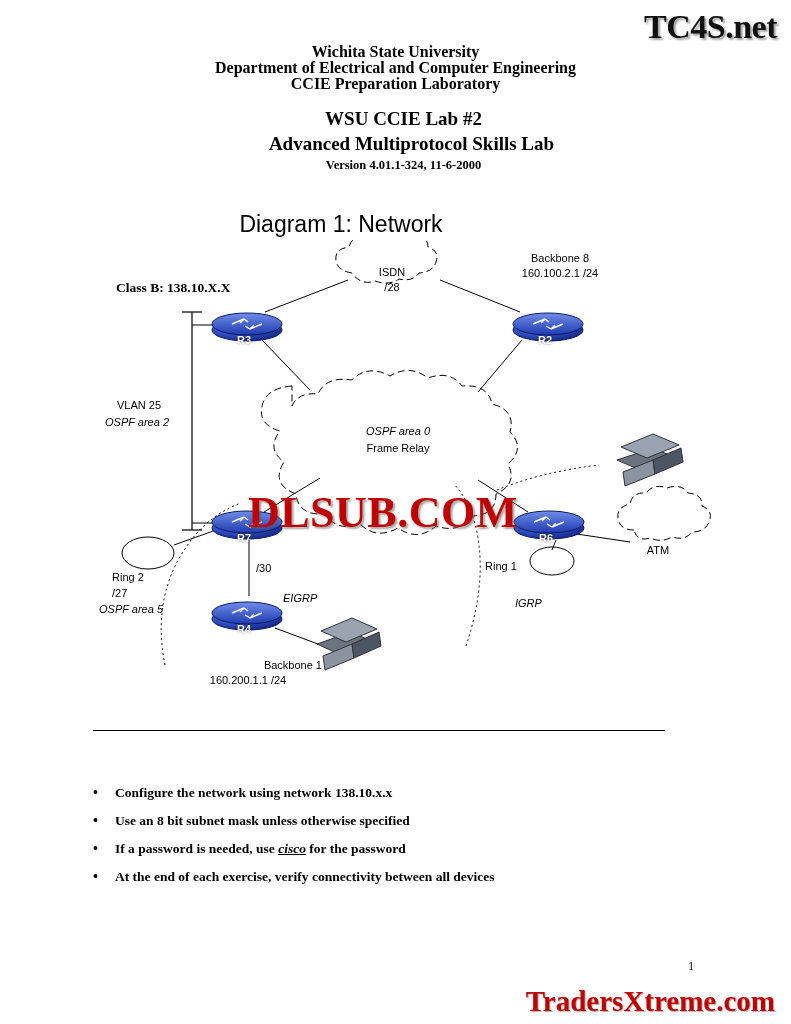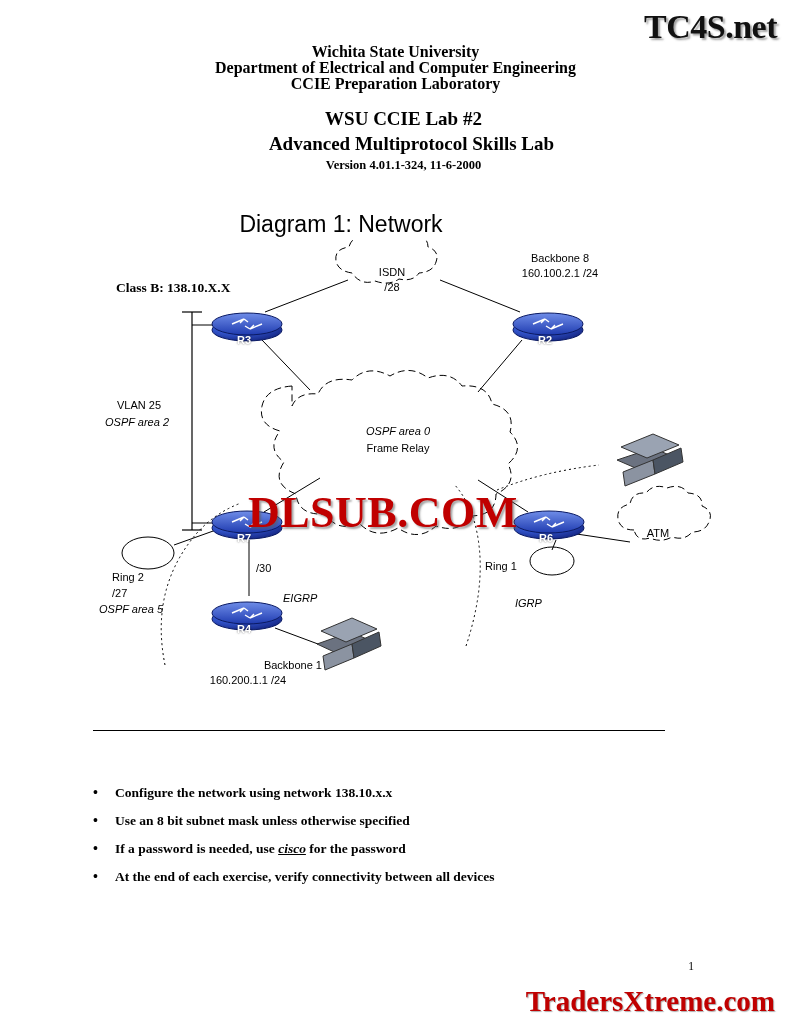--- a/index.html
+++ b/index.html
@@ -294,21 +294,21 @@
     <div class="router-label" style="left:237px; top:94px;">R3</div>
     <div class="router-label" style="left:538px; top:94px;">R2</div>
     <div class="router-label" style="left:237px; top:292px;">R7</div>
     <div class="router-label" style="left:539px; top:292px;">R6</div>
     <div class="router-label" style="left:237px; top:383px;">R4</div>
 
     <div class="lbl center" style="left:356px; top:26px; width:72px;">ISDN</div>
     <div class="lbl center" style="left:356px; top:41px; width:72px;">/28</div>
     <div class="lbl center" style="left:346px; top:170px; width:104px;margin-top:32px;">Frame Relay</div>
     <div class="lbl it center" style="left:346px; top:185px; width:104px;">OSPF area 0</div>
-    <div class="lbl center" style="left:630px; top:287px; width:56px;">ATM</div>
+    <div class="lbl center" style="left:630px; top:304px; width:56px;">ATM</div>
 
     <div class="lbl bold-serif" style="left:116px; top:40px;">Class B: 138.10.X.X</div>
     <div class="lbl center" style="left:498px; top:12px; width:124px;">Backbone 8</div>
     <div class="lbl center" style="left:490px; top:27px; width:140px;">160.100.2.1 /24</div>
 
     <div class="lbl" style="left:117px; top:159px;">VLAN 25</div>
     <div class="lbl it" style="left:105px; top:176px;">OSPF area 2</div>
 
     <div class="lbl" style="left:112px; top:331px;">Ring 2</div>
     <div class="lbl" style="left:112px; top:347px;">/27</div>

